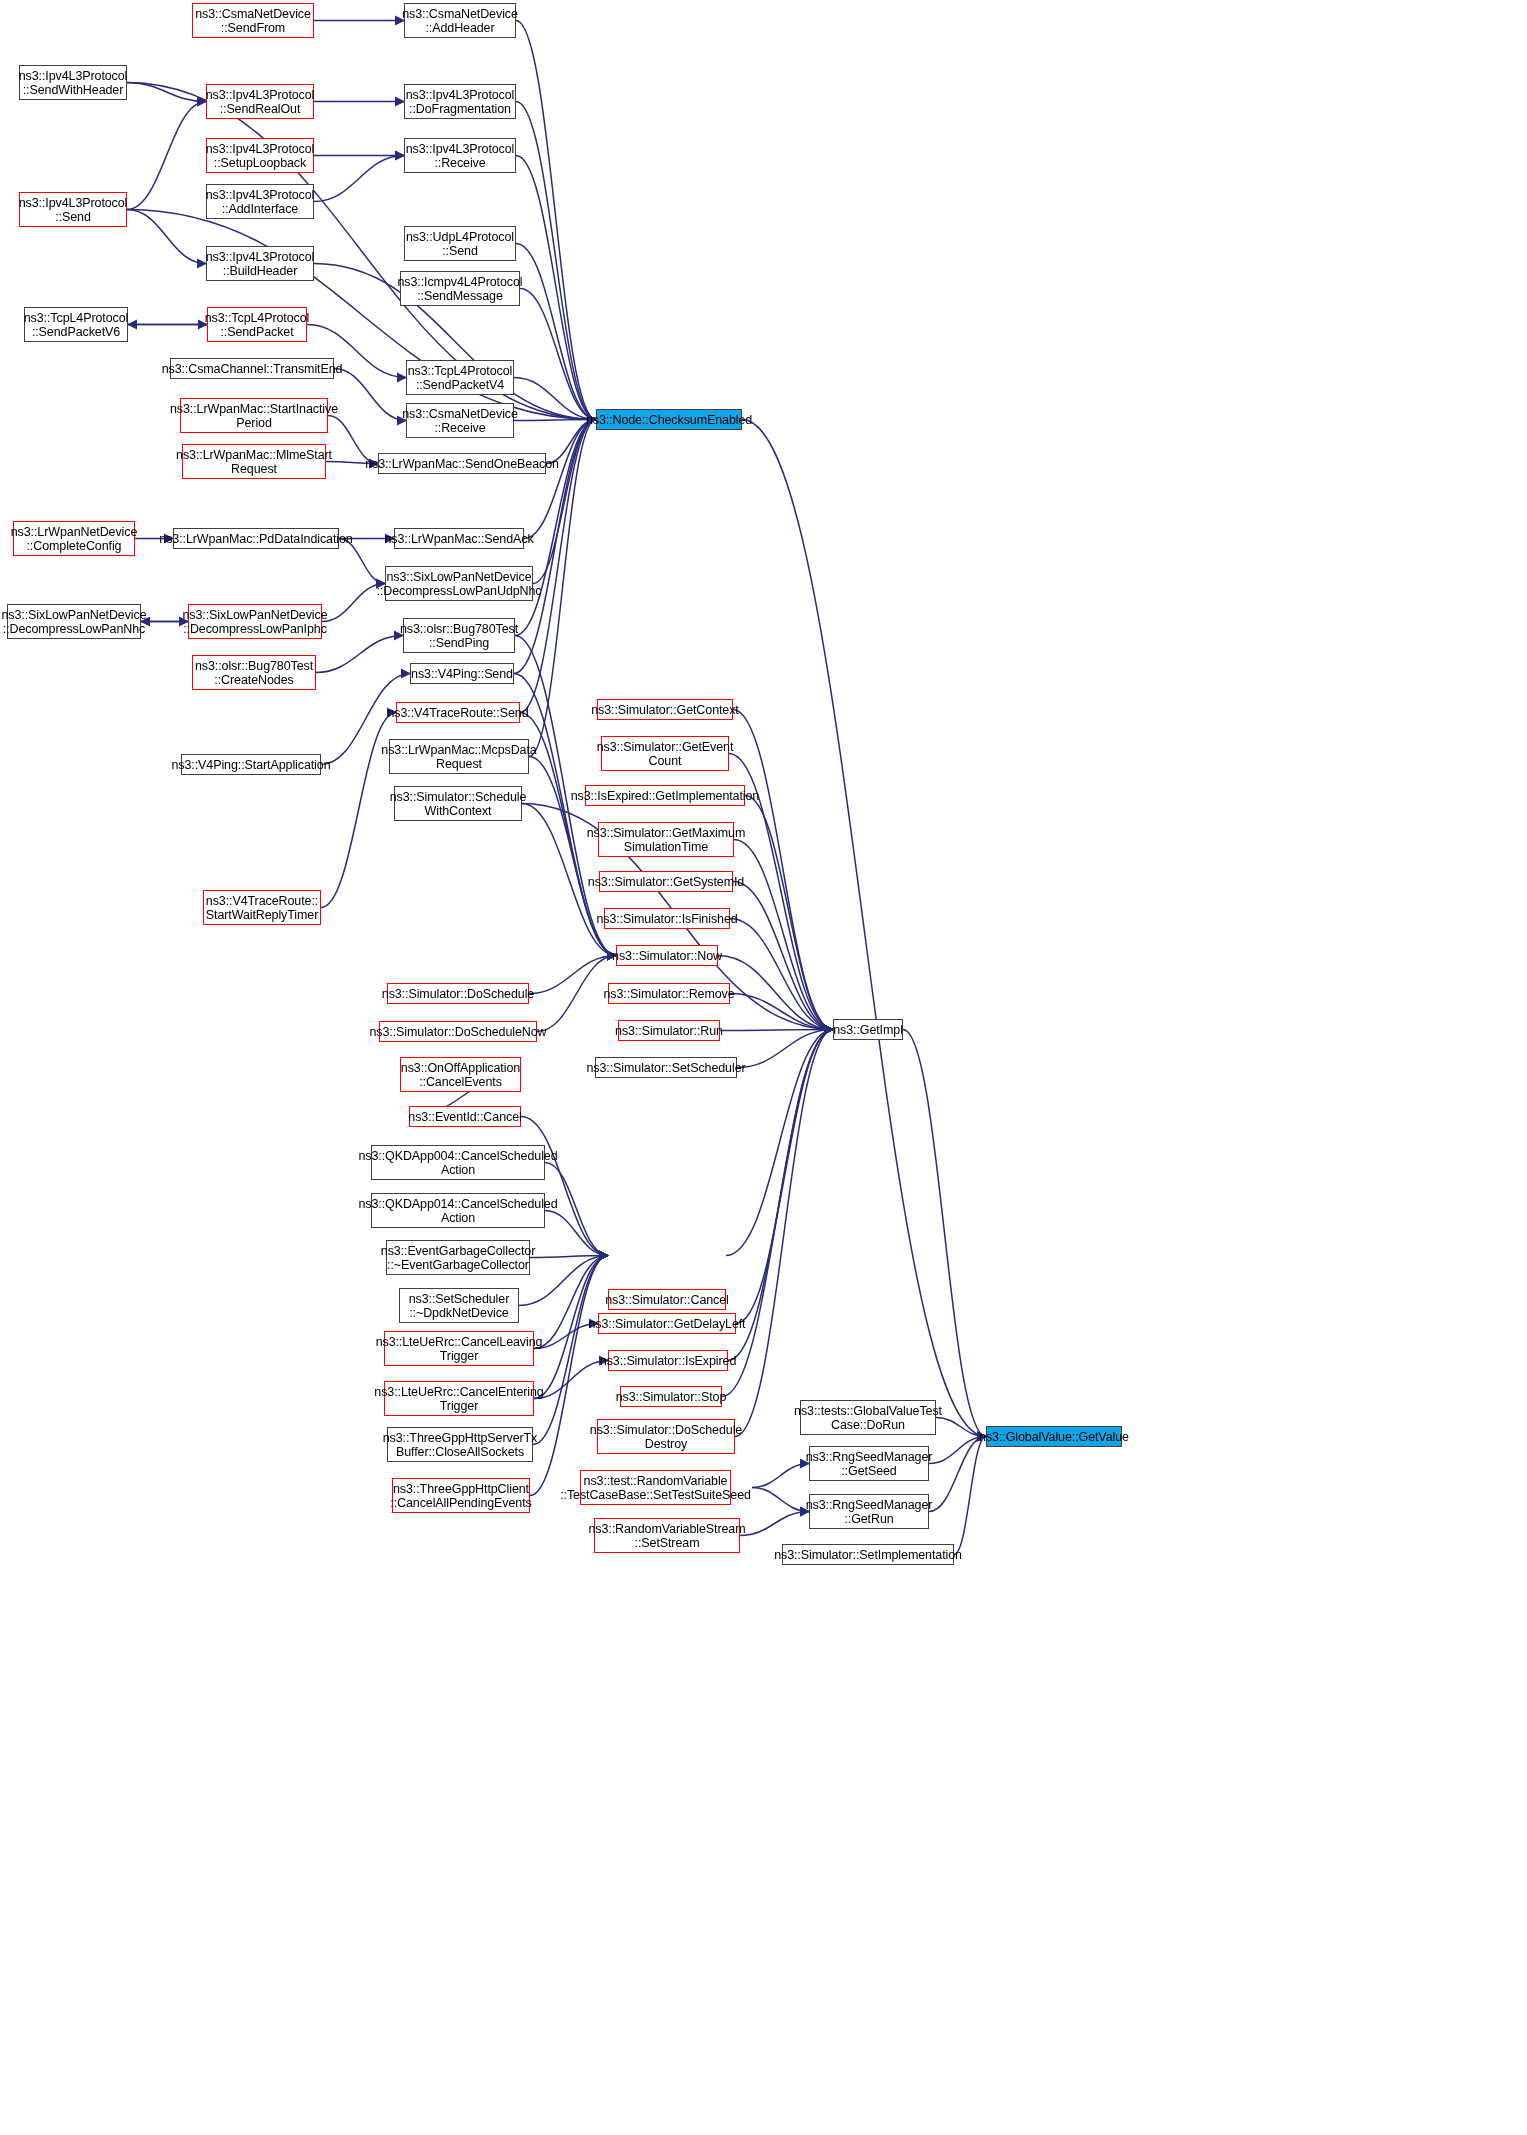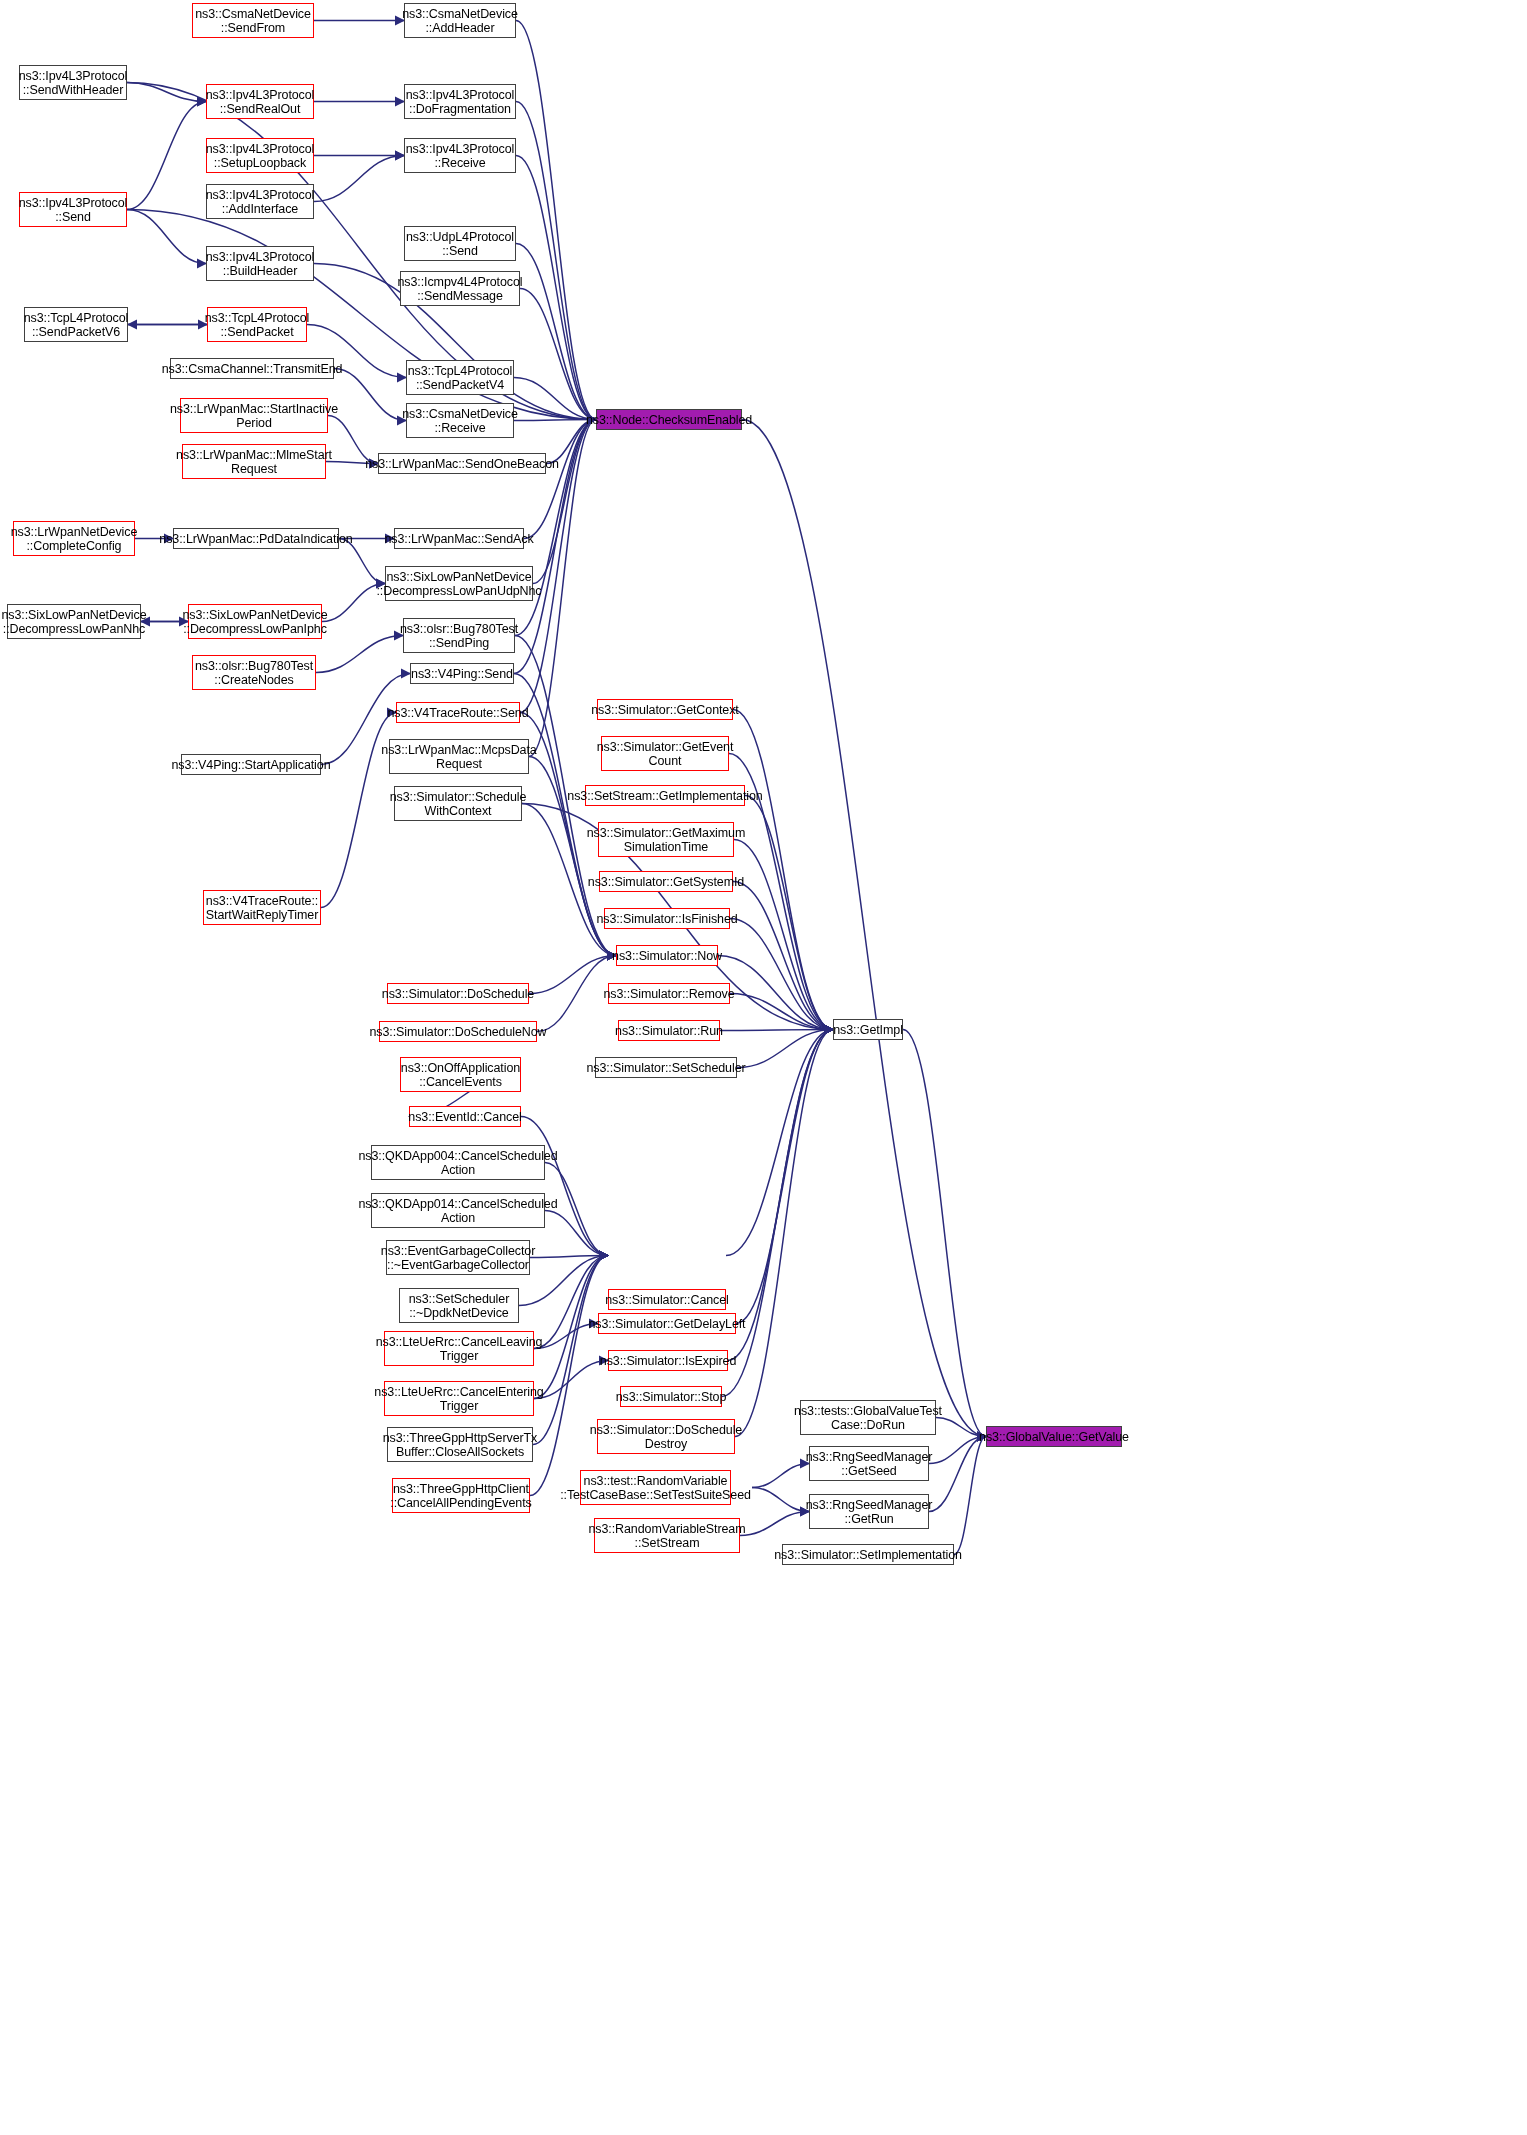--- a/index.html
+++ b/index.html
@@ -37,21 +37,21 @@
     line-height: 14px;
     letter-spacing: -0.1px;
     padding: 1px 3px;
     white-space: pre-line;
     z-index: 5;
   }
   .node.black  { border: 1.3px solid #404040; }
   .node.red    { border: 1.3px solid #ff0000; }
   .node.target {
     border: 1.3px solid #404040;
-    background: #a21caf;
+    background: #0ea5e9;
   }
 </style>
 </head>
 <body>
 
 <div id="graph">
   <svg id="edges" viewBox="0 0 1527 2135" preserveAspectRatio="none">
     <defs>
       <marker id="arrow" viewBox="0 0 10 10" refX="9" refY="5" markerWidth="7" markerHeight="7" orient="auto-start-reverse">
         <path d="M 0 0 L 10 5 L 0 10 z" fill="#2a2a7a"></path>
@@ -200,21 +200,21 @@
       <div class="node black" style="left: 410px; top: 663px; width: 104px; height: 21px;">ns3::V4Ping::Send</div>
       <div class="node red" style="left: 396px; top: 702px; width: 124px; height: 21px;">ns3::V4TraceRoute::Send</div>
       <div class="node black" style="left: 389px; top: 739px; width: 140px; height: 35px;">ns3::LrWpanMac::McpsData
 Request</div>
       <div class="node black" style="left: 181px; top: 754px; width: 140px; height: 21px;">ns3::V4Ping::StartApplication</div>
       <div class="node black" style="left: 394px; top: 786px; width: 128px; height: 35px;">ns3::Simulator::Schedule
 WithContext</div>
       <div class="node red" style="left: 597px; top: 699px; width: 136px; height: 21px;">ns3::Simulator::GetContext</div>
       <div class="node red" style="left: 601px; top: 736px; width: 128px; height: 35px;">ns3::Simulator::GetEvent
 Count</div>
-      <div class="node red" style="left: 585px; top: 785px; width: 160px; height: 21px;">ns3::SetStream::GetImplementation</div>
+      <div class="node red" style="left: 585px; top: 785px; width: 160px; height: 21px;">ns3::IsExpired::GetImplementation</div>
       <div class="node red" style="left: 598px; top: 822px; width: 136px; height: 35px;">ns3::Simulator::GetMaximum
 SimulationTime</div>
       <div class="node red" style="left: 599px; top: 871px; width: 134px; height: 21px;">ns3::Simulator::GetSystemId</div>
       <div class="node red" style="left: 604px; top: 908px; width: 126px; height: 21px;">ns3::Simulator::IsFinished</div>
       <div class="node red" style="left: 616px; top: 945px; width: 102px; height: 21px;">ns3::Simulator::Now</div>
       <div class="node red" style="left: 608px; top: 983px; width: 122px; height: 21px;">ns3::Simulator::Remove</div>
       <div class="node red" style="left: 618px; top: 1020px; width: 102px; height: 21px;">ns3::Simulator::Run</div>
       <div class="node black" style="left: 595px; top: 1057px; width: 142px; height: 21px;">ns3::Simulator::SetScheduler</div>
       <div class="node red" style="left: 387px; top: 983px; width: 142px; height: 21px;">ns3::Simulator::DoSchedule</div>
       <div class="node red" style="left: 379px; top: 1021px; width: 158px; height: 21px;">ns3::Simulator::DoScheduleNow</div>

